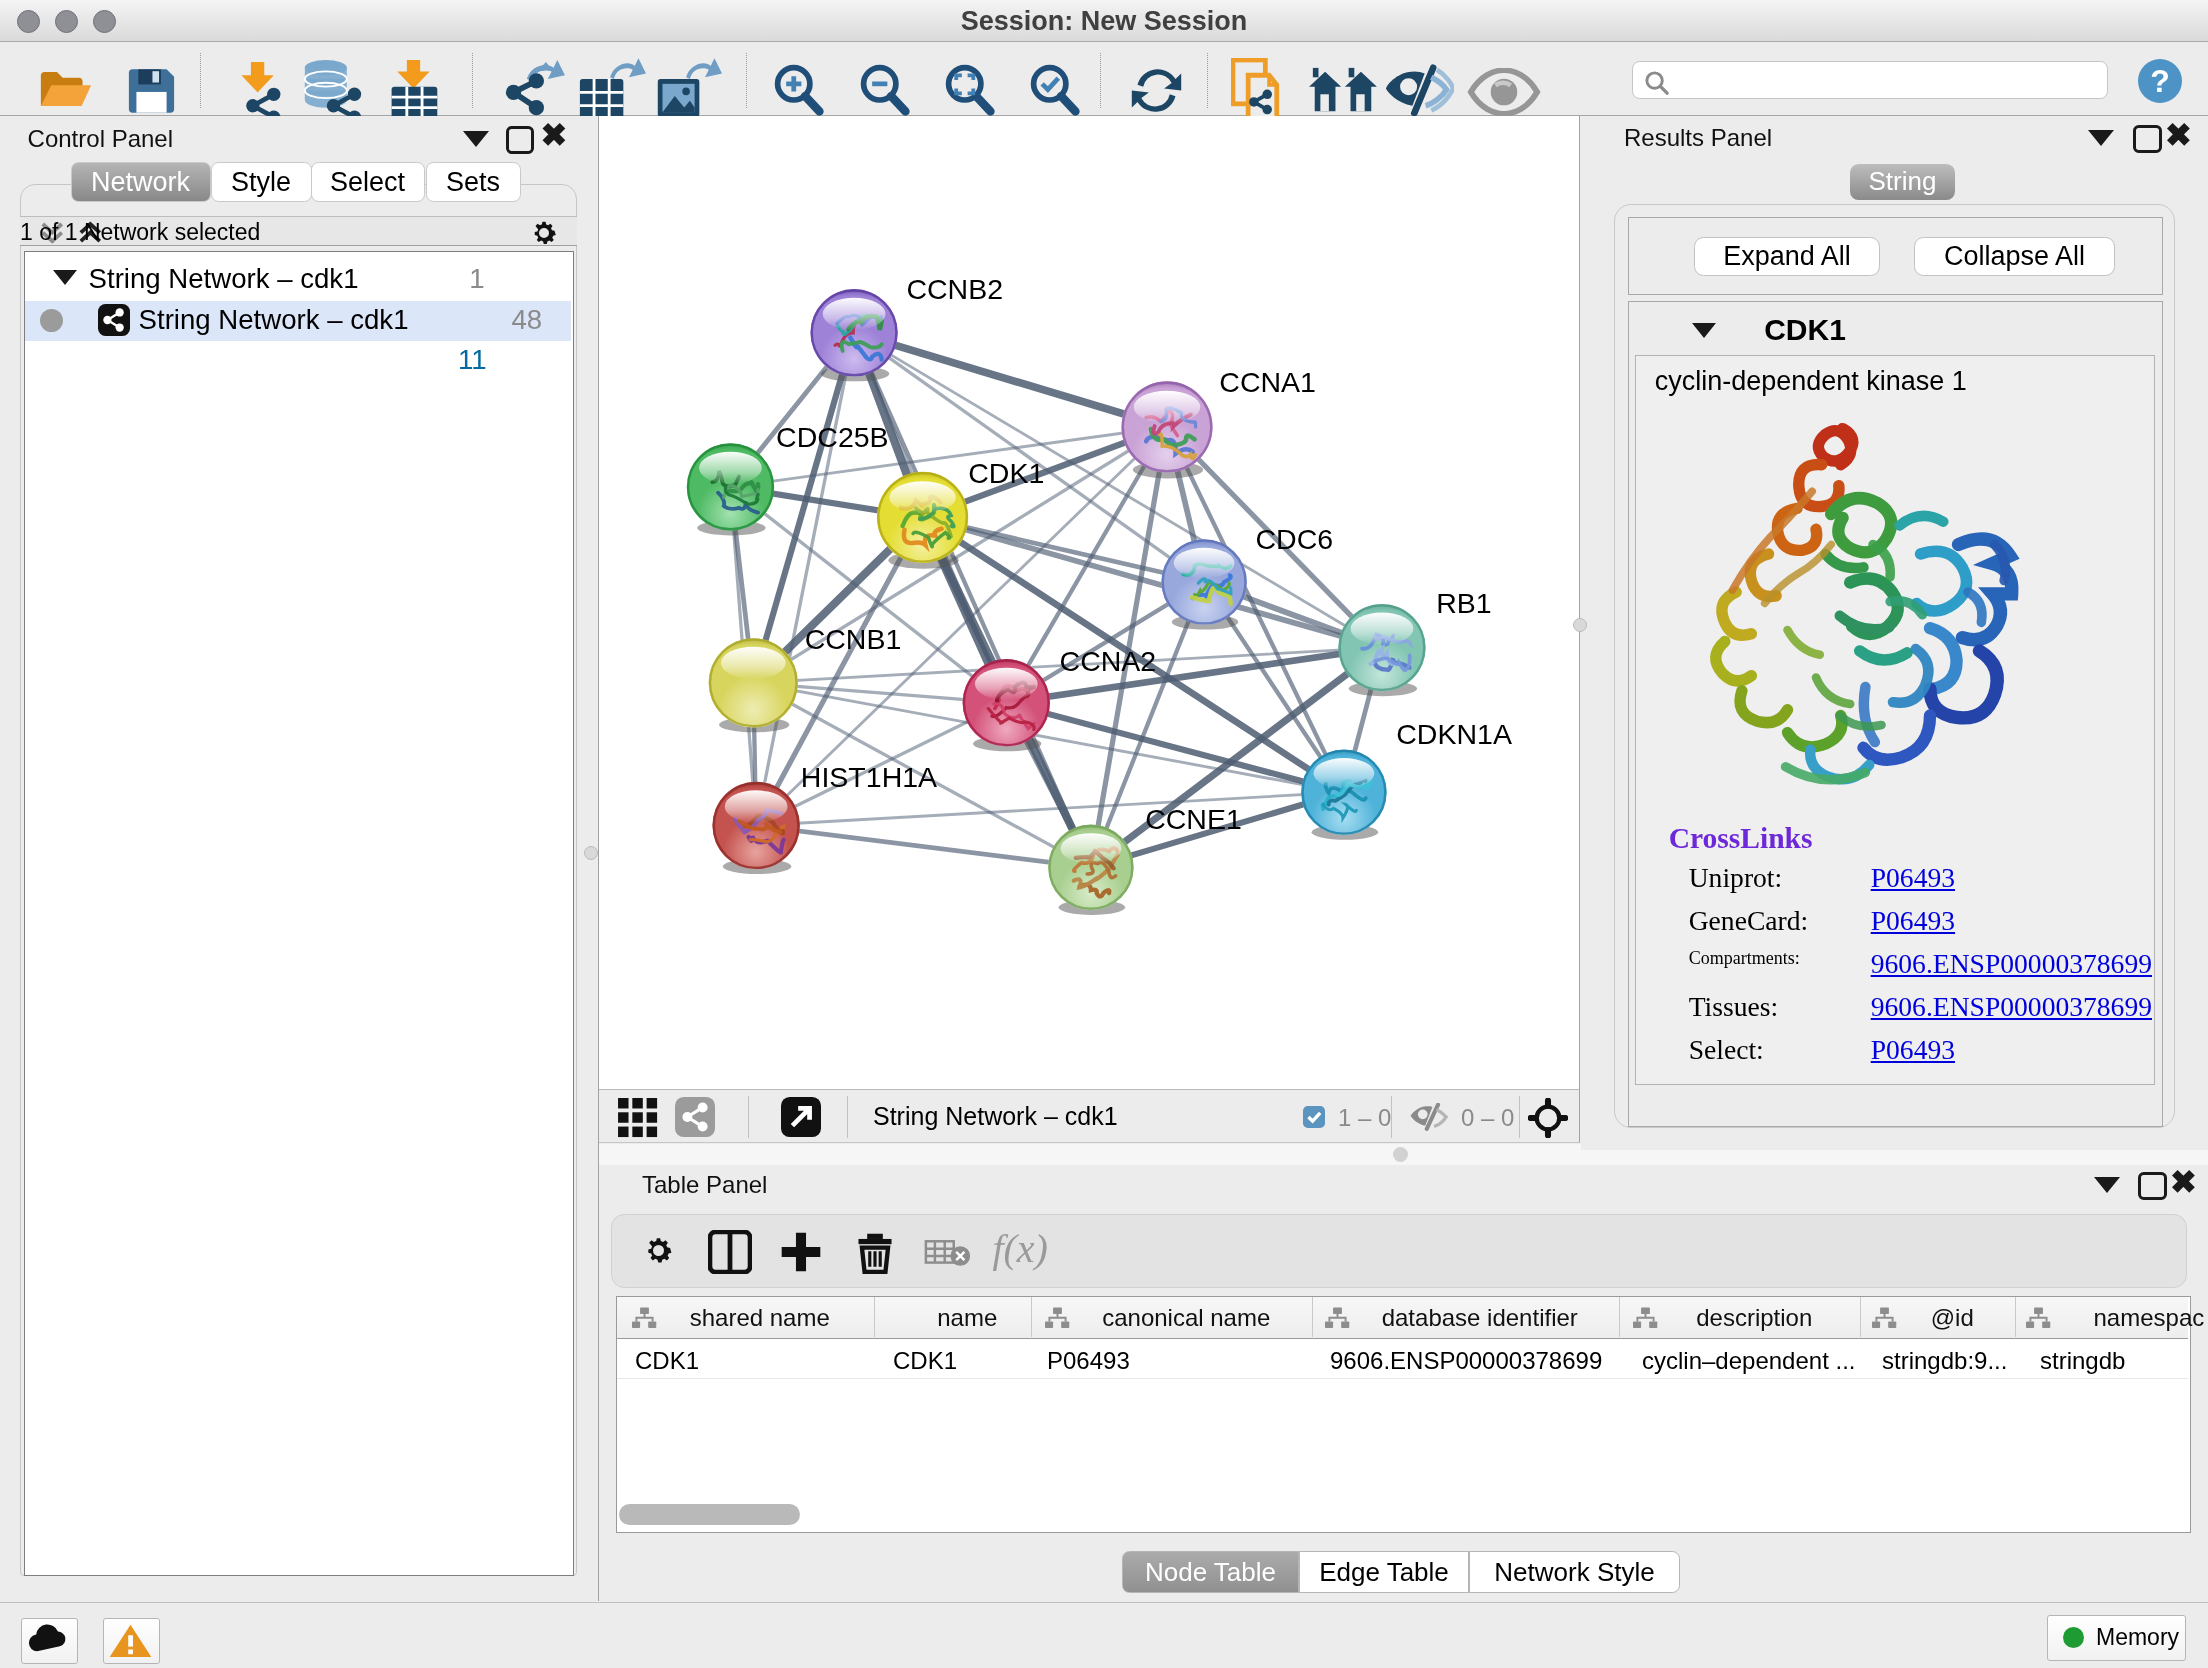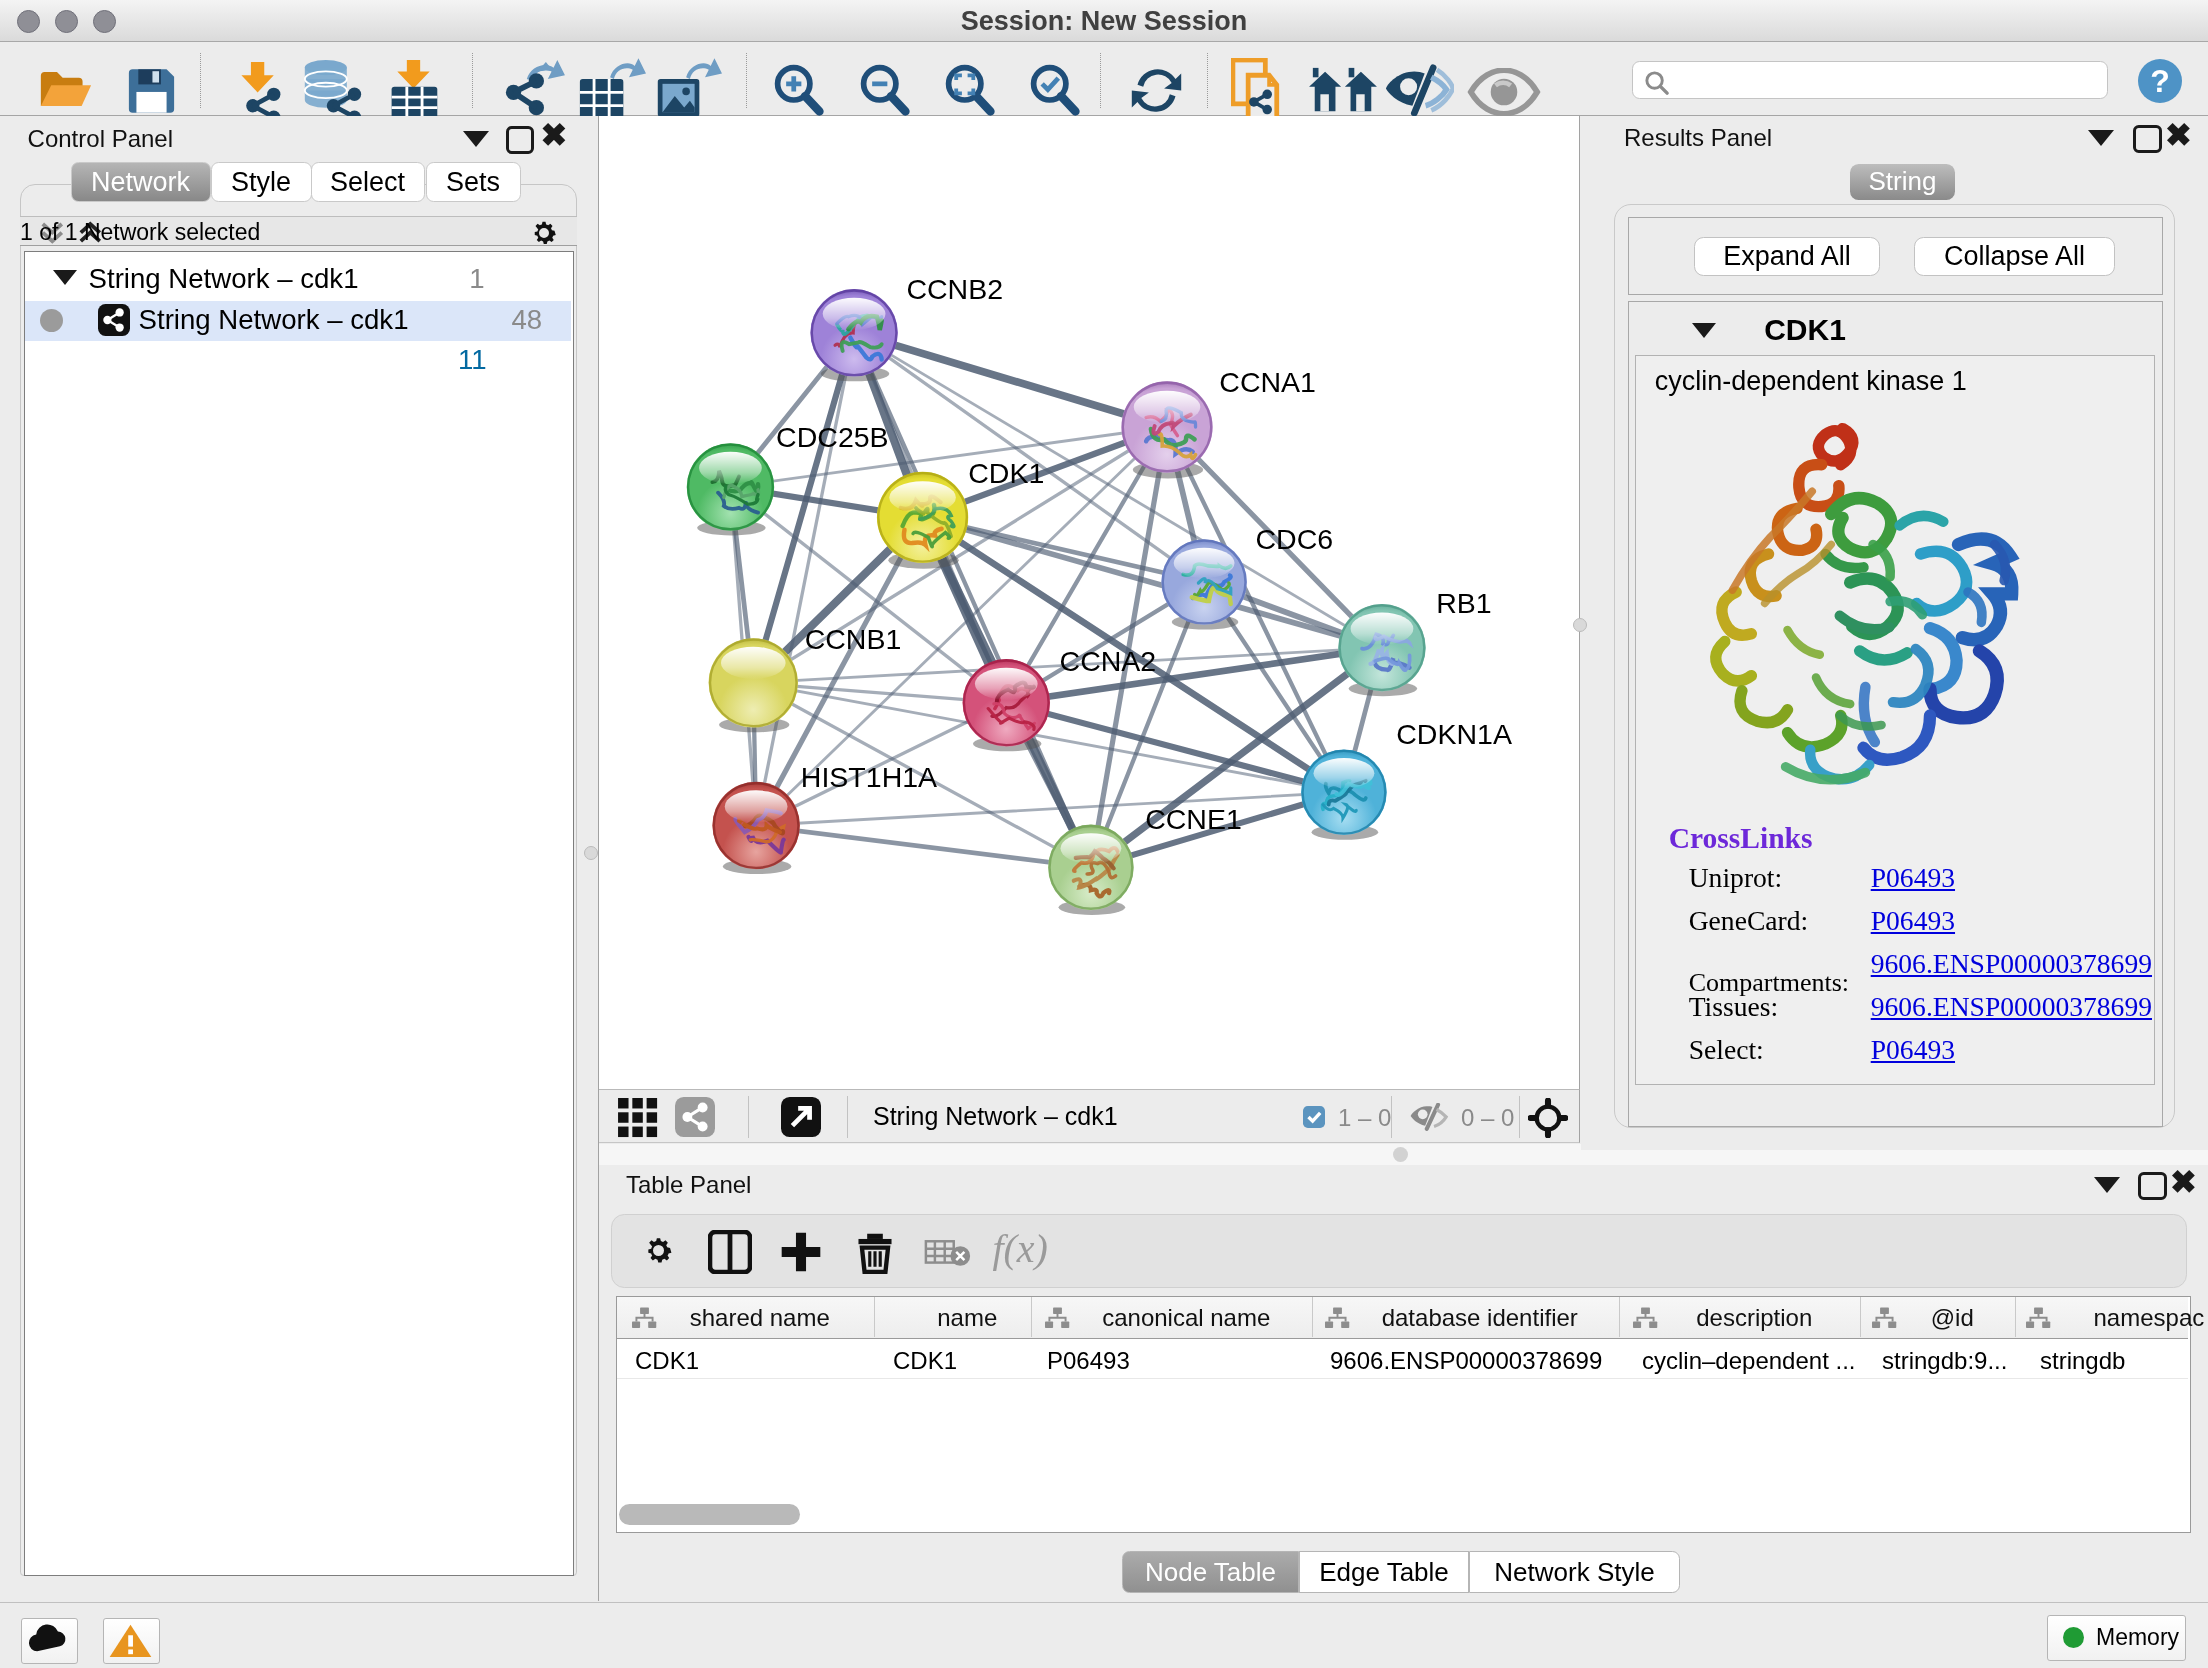--- a/index.html
+++ b/index.html
@@ -660,31 +660,31 @@
 <path d="M180 290 q10 24 36 28" stroke="#55a032" stroke-width="9" opacity="0.85"></path>
 <path d="M368 150 q16 18 10 38" stroke="#2858b0" stroke-width="10" opacity="0.9"></path>
 <path d="M205 330 q18 16 44 10" stroke="#3c9850" stroke-width="9" opacity="0.85"></path>
 </g>
         </svg>
       <div class="serif" style="position:absolute;left:33px;top:466px;font-size:29.5px;font-weight:bold;color:#6d28d9;">CrossLinks</div>
       <div class="serif" style="position:absolute;left:53px;top:506px;font-size:27.6px;">Uniprot:</div>
       <div class="serif link" style="position:absolute;left:235px;top:506px;font-size:27.6px;">P06493</div>
       <div class="serif" style="position:absolute;left:53px;top:549px;font-size:27.6px;">GeneCard:</div>
       <div class="serif link" style="position:absolute;left:235px;top:549px;font-size:27.6px;">P06493</div>
-      <div class="serif" style="position:absolute;left:53px;top:612px;font-size:26px;">Compartments:</div>
+      <div class="serif" style="position:absolute;left:53px;top:592px;font-size:18px;">Compartments:</div>
       <div class="serif link" style="position:absolute;left:235px;top:592px;font-size:27.6px;">9606.ENSP00000378699</div>
       <div class="serif" style="position:absolute;left:53px;top:635px;font-size:27.6px;">Tissues:</div>
       <div class="serif link" style="position:absolute;left:235px;top:635px;font-size:27.6px;">9606.ENSP00000378699</div>
       <div class="serif" style="position:absolute;left:53px;top:678px;font-size:27.6px;">Select:</div>
       <div class="serif link" style="position:absolute;left:235px;top:678px;font-size:27.6px;">P06493</div>
     </div>
   </div>
 </div>
 <div id="tpanel" class="abs">
-  <div class="paneltitle" style="position:absolute;left:27px;top:5.7px;">Table Panel</div>
+  <div class="paneltitle" style="position:absolute;left:43px;top:5.7px;">Table Panel</div>
   <div class="caret" style="position:absolute;left:1495px;top:12.4px;"></div>
   <div class="sqico" style="position:absolute;left:1539px;top:6.7px;"></div>
   <div class="xico" style="position:absolute;left:1571px;top:-1.9px;">✖</div>
   <div id="ttoolbox">
     <svg style="position:absolute;left:30px;top:19px;" width="33" height="33" viewBox="0 0 24 24">
         <path fill="#111" d="M12 8a4 4 0 100 8 4 4 0 000-8zm9.4 5.6l-2.1.5a7 7 0 01-.7 1.6l1.2 1.8-1.7 1.7-1.8-1.2a7 7 0 01-1.6.7l-.5 2.1h-2.4l-.5-2.1a7 7 0 01-1.6-.7l-1.8 1.2-1.7-1.7 1.2-1.8a7 7 0 01-.7-1.6l-2.1-.5v-2.4l2.1-.5a7 7 0 01.7-1.6L5.2 6.3 6.9 4.6l1.8 1.2a7 7 0 011.6-.7l.5-2.1h2.4l.5 2.1a7 7 0 011.6.7l1.8-1.2 1.7 1.7-1.2 1.8a7 7 0 01.7 1.6l2.1.5z"></path>
       </svg>
     <svg style="position:absolute;left:96px;top:15px;" width="44" height="44" viewBox="0 0 46 46">
         <rect x="2" y="2" width="42" height="42" rx="6" fill="none" stroke="#111" stroke-width="5"></rect>
         <path d="M23 2 v42" stroke="#111" stroke-width="5"></path>

